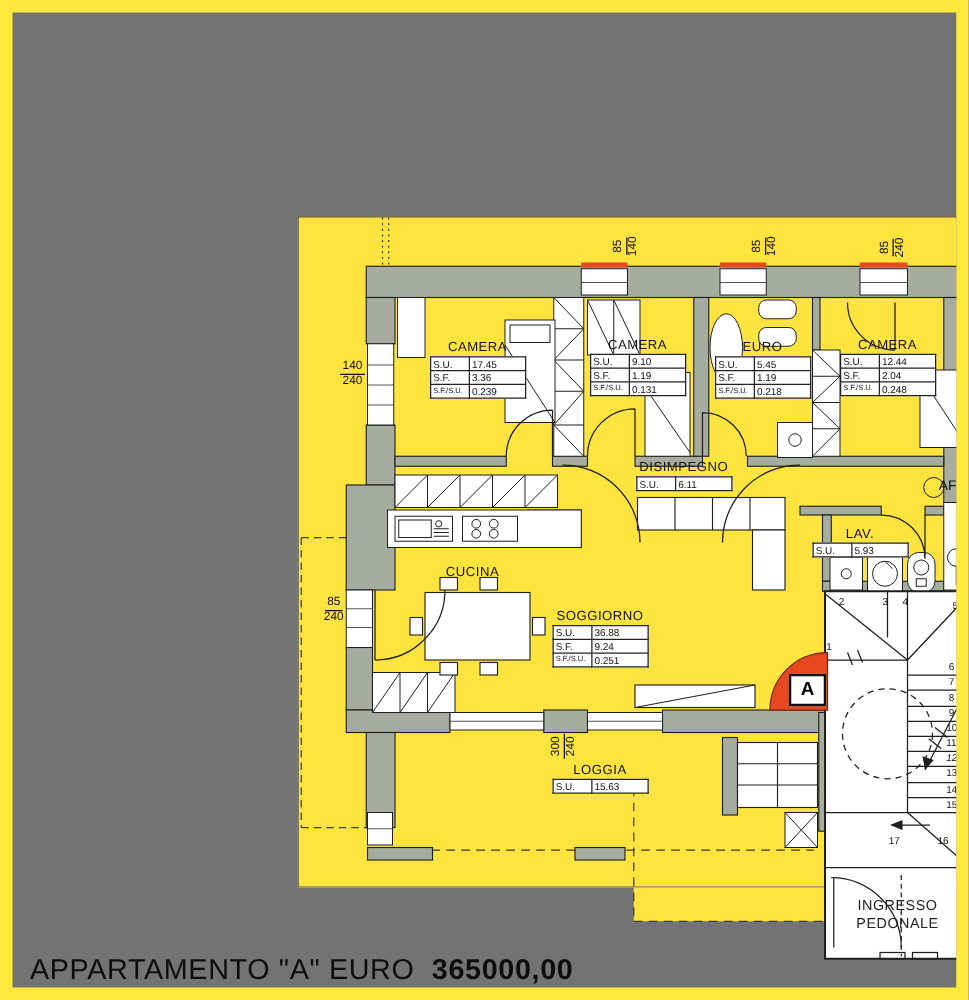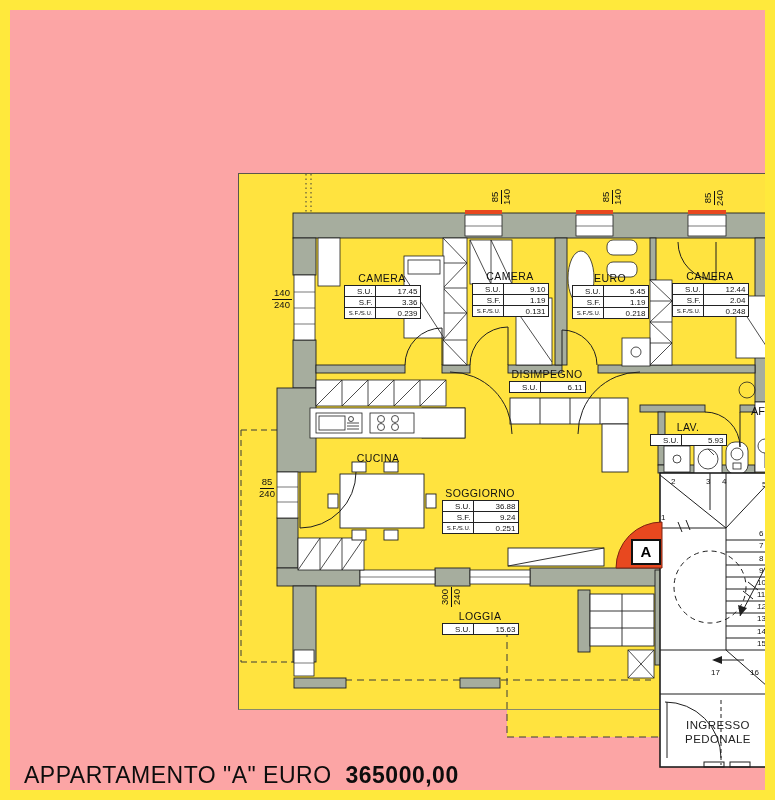--- a/index.html
+++ b/index.html
@@ -1,33 +1,33 @@
 <!DOCTYPE html>
 <html><head>
 <meta charset="utf-8">
 <style>
   html,body{margin:0;padding:0;background:#888;}
   .page{
     position:relative;width:775px;height:800px;overflow:hidden;
-    box-sizing:border-box;border:10px solid #ffe93c;background:#fca5a5;
+    box-sizing:border-box;border:10px solid #ffe93c;background:#737373;
     font-family:"Liberation Sans", sans-serif;color:#151515;
   }
   .plan{
     position:absolute;left:228px;top:163px;width:538px;height:537px;
     background:#ffe33f;border-left:1px solid #5a564c;border-top:1px solid #5a564c;
     border-bottom:1px solid #8a8a6a;box-sizing:border-box;
   }
   .plan-ext{position:absolute;left:497px;top:700px;width:153px;height:27px;background:#ffe33f;}
   svg.lines{position:absolute;left:0;top:0;pointer-events:none;}
   .overlay{position:absolute;left:0;top:0;width:775px;height:800px;pointer-events:none;}
   .room-block{position:absolute;text-align:center;}
   .room-name{font-size:10.5px;letter-spacing:.4px;color:#111;white-space:nowrap;}
   table.stats{border-collapse:collapse;background:#fff;margin:1px auto 0;}
   table.stats td{border:1px solid #222;font-size:8px;padding:0 2px;height:10px;
-    text-align:right;color:#111;}
+    text-align:left;color:#111;}
   table.stats td.k{width:26px;}
   table.stats td.v{width:40px;}
   table.stats td.ks{font-size:6px;width:26px;}
   .dim{position:absolute;display:flex;flex-direction:column;align-items:center;
     font-size:9.5px;line-height:10.5px;color:#111;width:34px;}
   .dim .t{border-bottom:1px solid #111;padding:0 2px;}
   .rot{transform:rotate(-90deg);}
   .af{position:absolute;font-size:11px;color:#111;}
   .marker-box{
     position:absolute;left:621px;top:529px;width:26px;height:22px;background:#fff;
@@ -391,21 +391,21 @@
     </div>
     <div class="dim" style="left:240px;top:467px;">
       <span class="t">85</span>
       <span>240</span>
     </div>
     <div class="dim rot" style="left:424px;top:576px;">
       <span class="t">300</span>
       <span>240</span>
     </div>
 
-    <div class="af" style="left:741px;top:395px;">AF</div>
+    <div class="af" style="left:741px;top:373px;">AF</div>
 
     <div class="marker-box">A</div>
 
     <span class="stair-num" style="left:651px;top:503px;">1</span>
     <span class="stair-num" style="left:661px;top:467px;">2</span>
     <span class="stair-num" style="left:696px;top:467px;">3</span>
     <span class="stair-num" style="left:712px;top:467px;">4</span>
     <span class="stair-num" style="left:752px;top:470px;">5</span>
     <span class="stair-num" style="left:749px;top:519px;">6</span>
     <span class="stair-num" style="left:749px;top:531px;">7</span>

